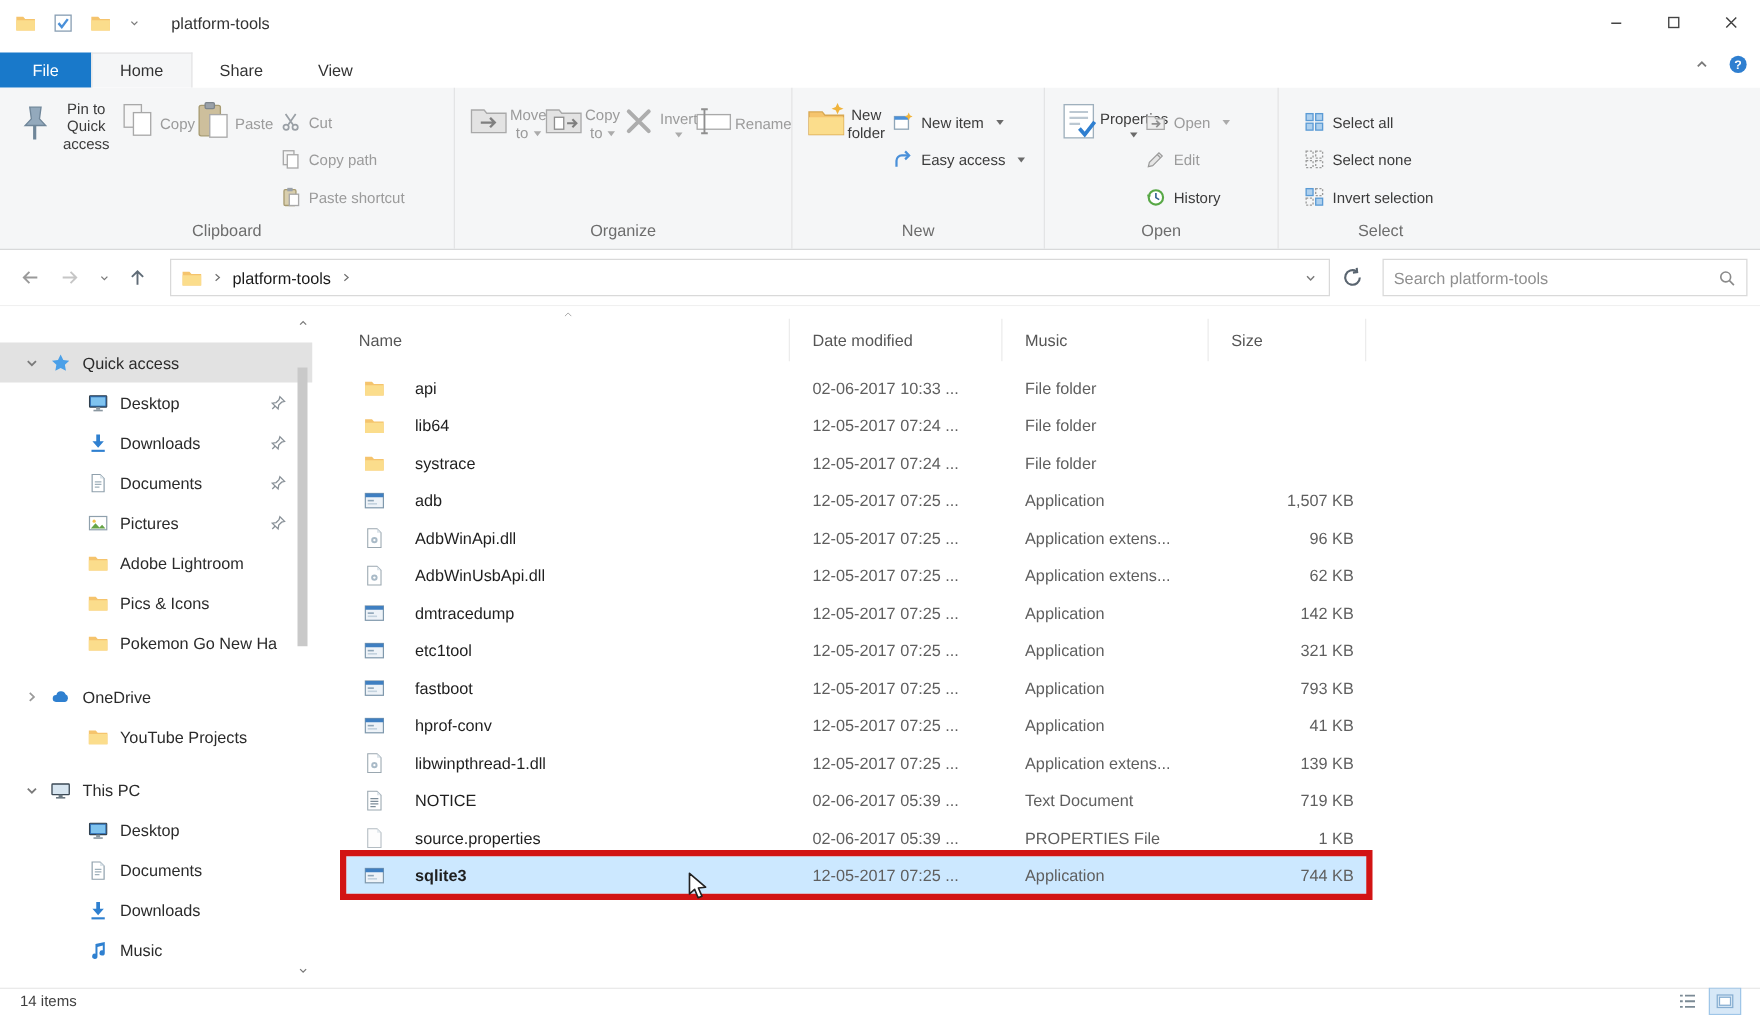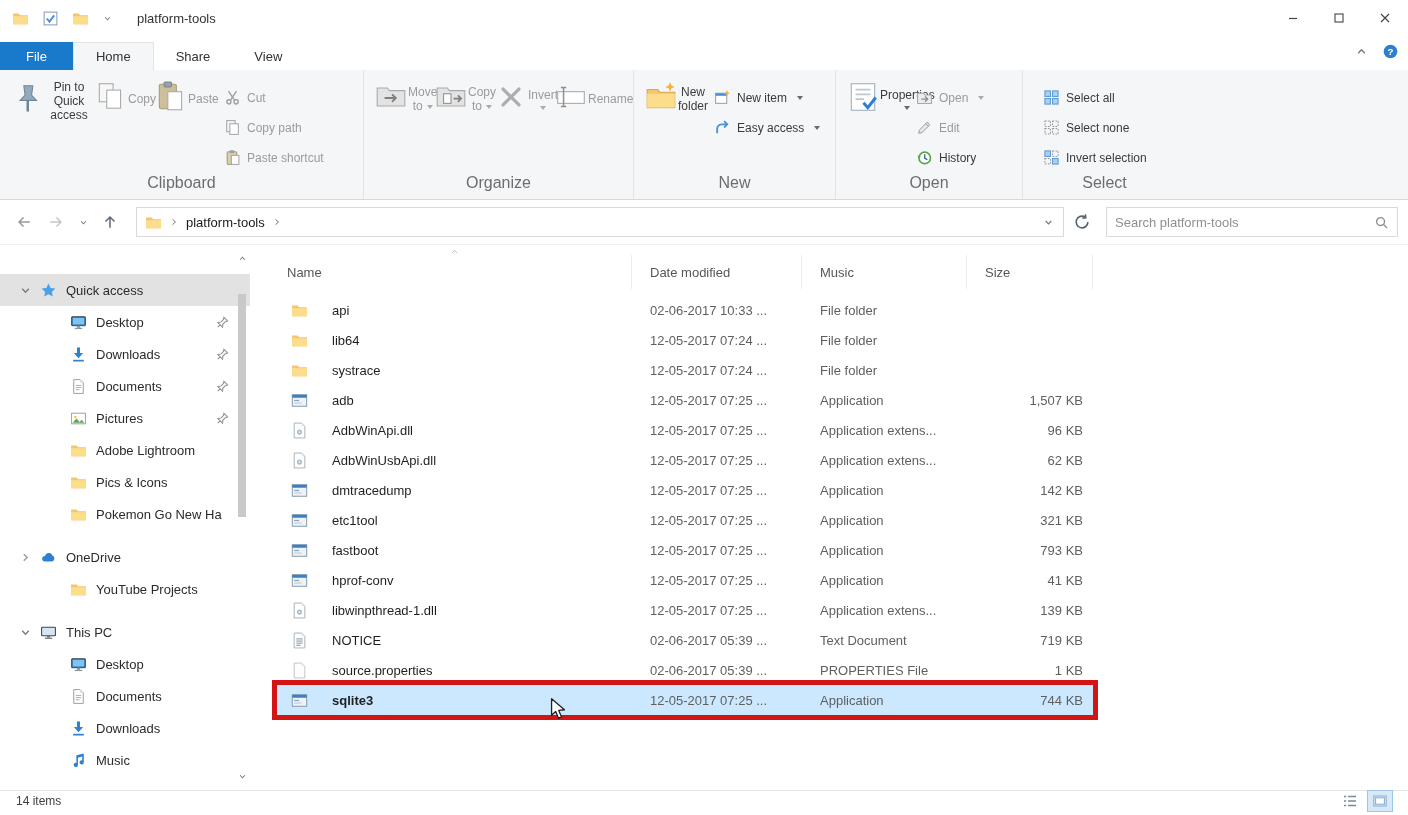--- a/index.html
+++ b/index.html
@@ -24,21 +24,21 @@
   .tab.file-tab{background:#1979ca;color:#fff;padding:0 26px;}
   .tab.active{background:#f5f6f7;border:1px solid #e4e4e5;border-bottom:none;}
   .tab-right{position:absolute;right:10px;top:8px;display:flex;gap:14px;align-items:center;}
   .tab-right .icon16{width:15px;height:15px;}
 
   
   .ribbon{height:130px;background:#f5f6f7;border-bottom:1px solid #d8d9da;display:flex;}
   .rgroup{display:flex;flex-direction:column;height:100%;flex:none;}
   .rgroup+.rgroup{border-left:1px solid #e3e4e5;}
   .rg-content{flex:1;display:flex;align-items:flex-start;padding:8px 6px 0 10px;}
-  .rg-label{text-align:center;font-size:16px;color:#6d6d6d;padding:2px 0 7px;}
+  .rg-label{text-align:center;font-size:13px;color:#6d6d6d;padding:2px 0 7px;}
   .bigbtn{display:flex;flex-direction:row;align-items:center;width:60px;padding-top:2px;font-size:12px;color:#3b3b3b;text-align:center;line-height:14px;cursor:default;}
   .bigbtn .icon32{margin-bottom:4px;}
   .bigbtn.wide{width:84px;}
   .bigbtn .bb-label{max-width:100%;}
   .bigbtn.narrow .bb-label{max-width:40px;}
   .bigbtn.disabled{color:#9b9b9b;}
   .smallstack{display:flex;flex-direction:column;gap:9px;padding:9px 4px 0 10px;}
   .smallbtn{display:flex;align-items:center;gap:6px;font-size:12px;color:#3b3b3b;height:21px;white-space:nowrap;cursor:default;}
   .smallbtn.disabled{color:#9b9b9b;}
   .dd-caret{display:inline-block;width:0;height:0;border-left:3.5px solid transparent;border-right:3.5px solid transparent;border-top:4px solid #6a6a6a;margin-left:4px;vertical-align:middle;}

